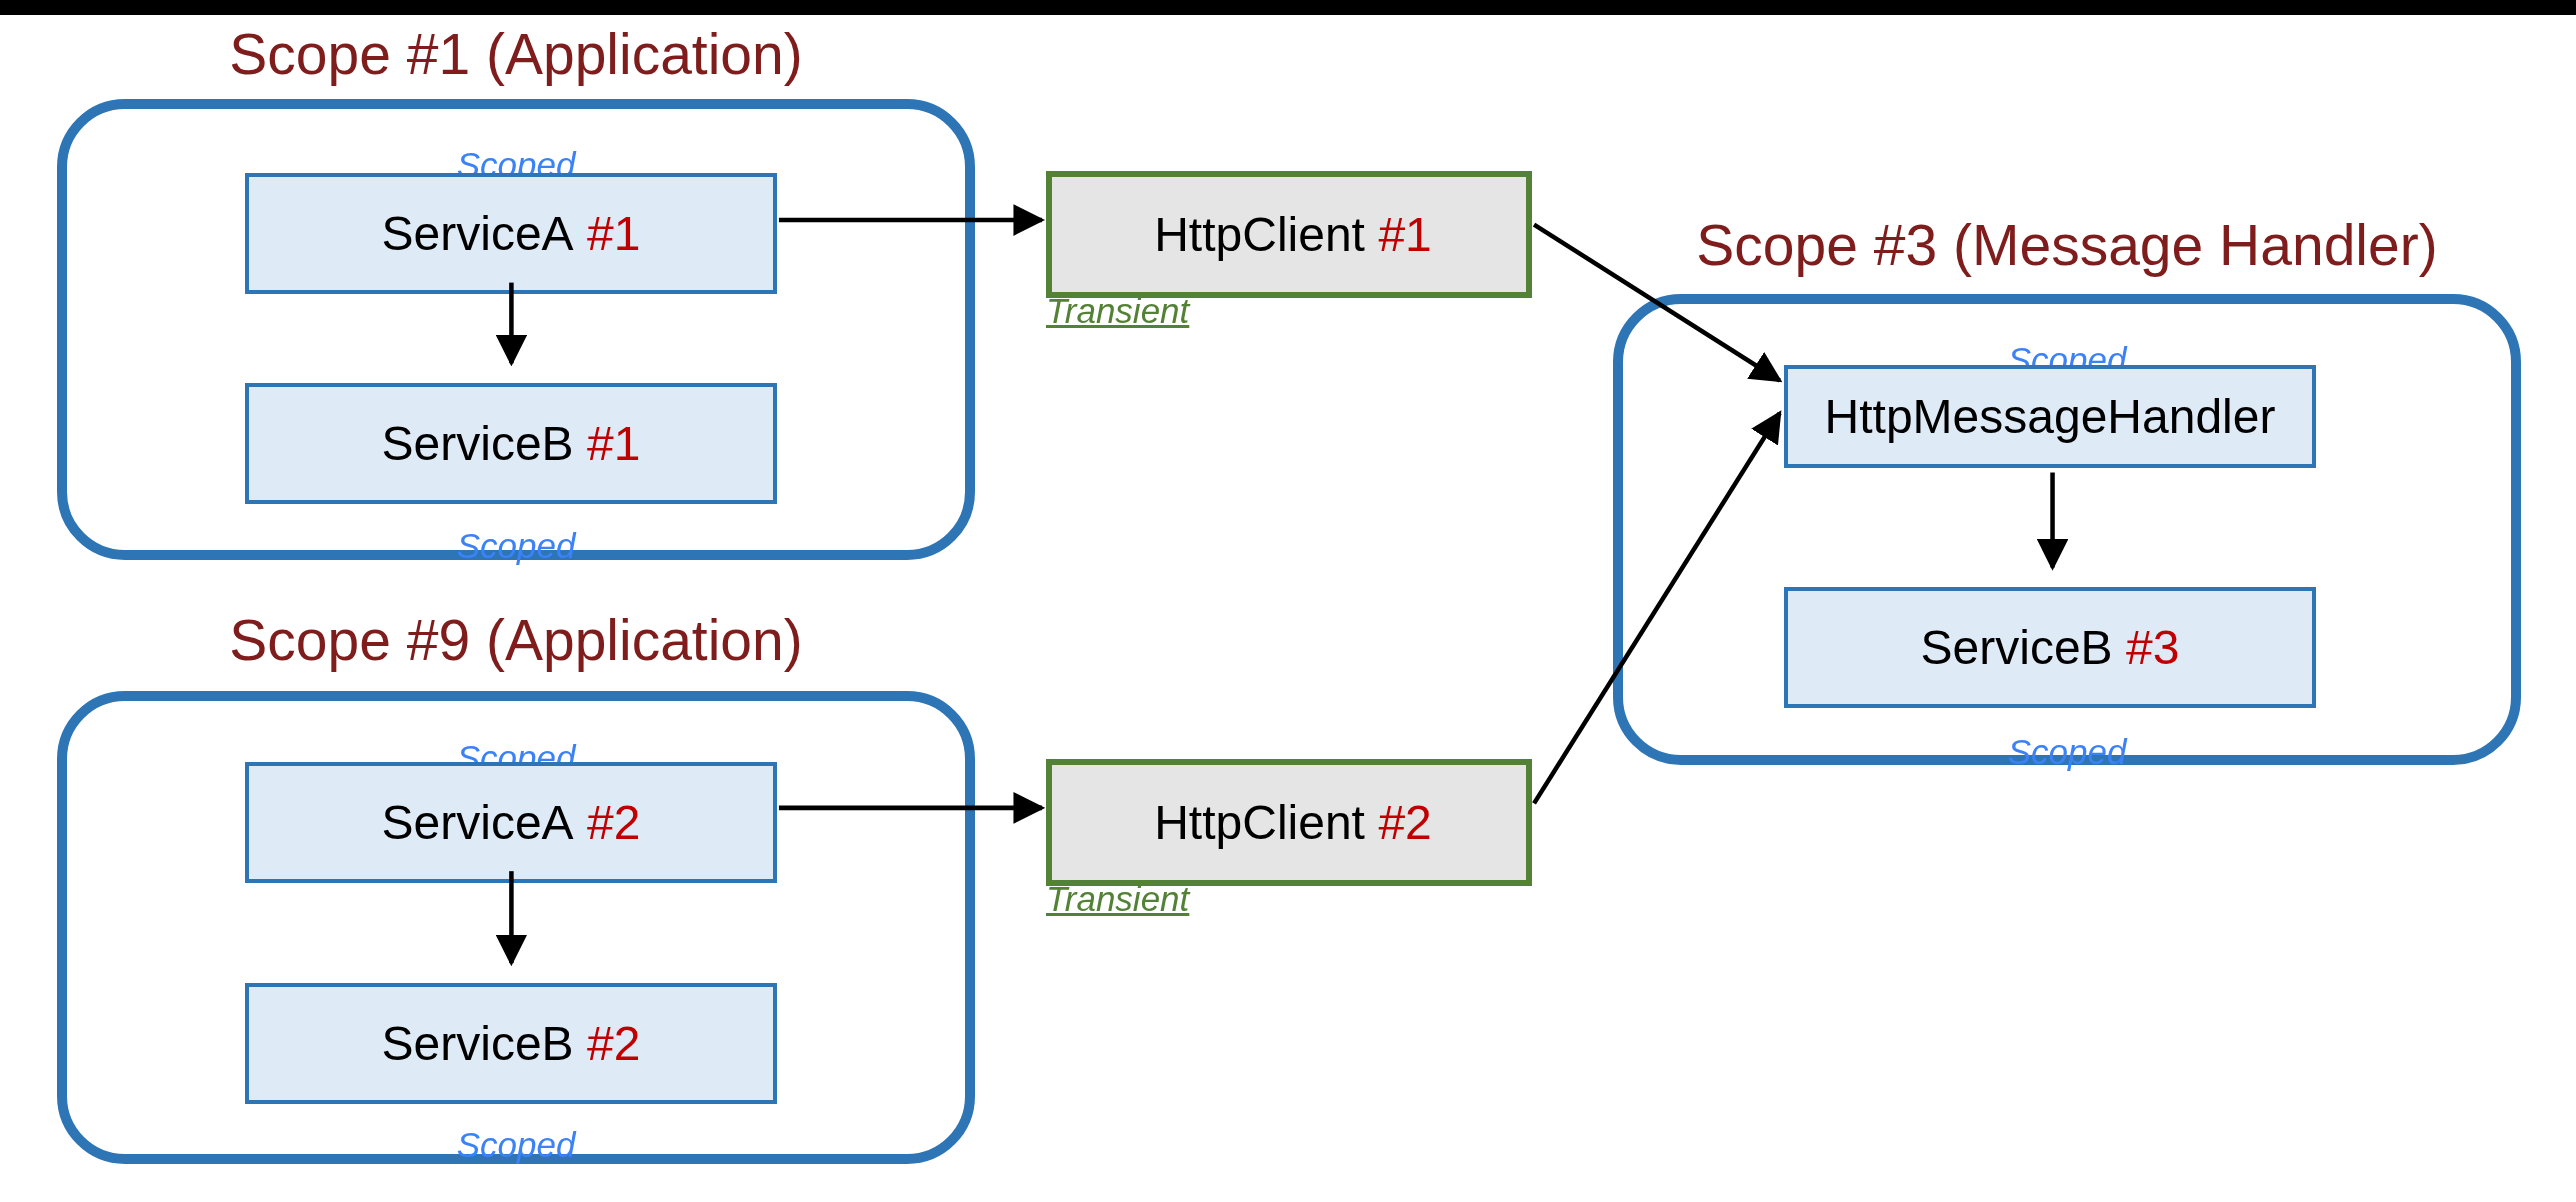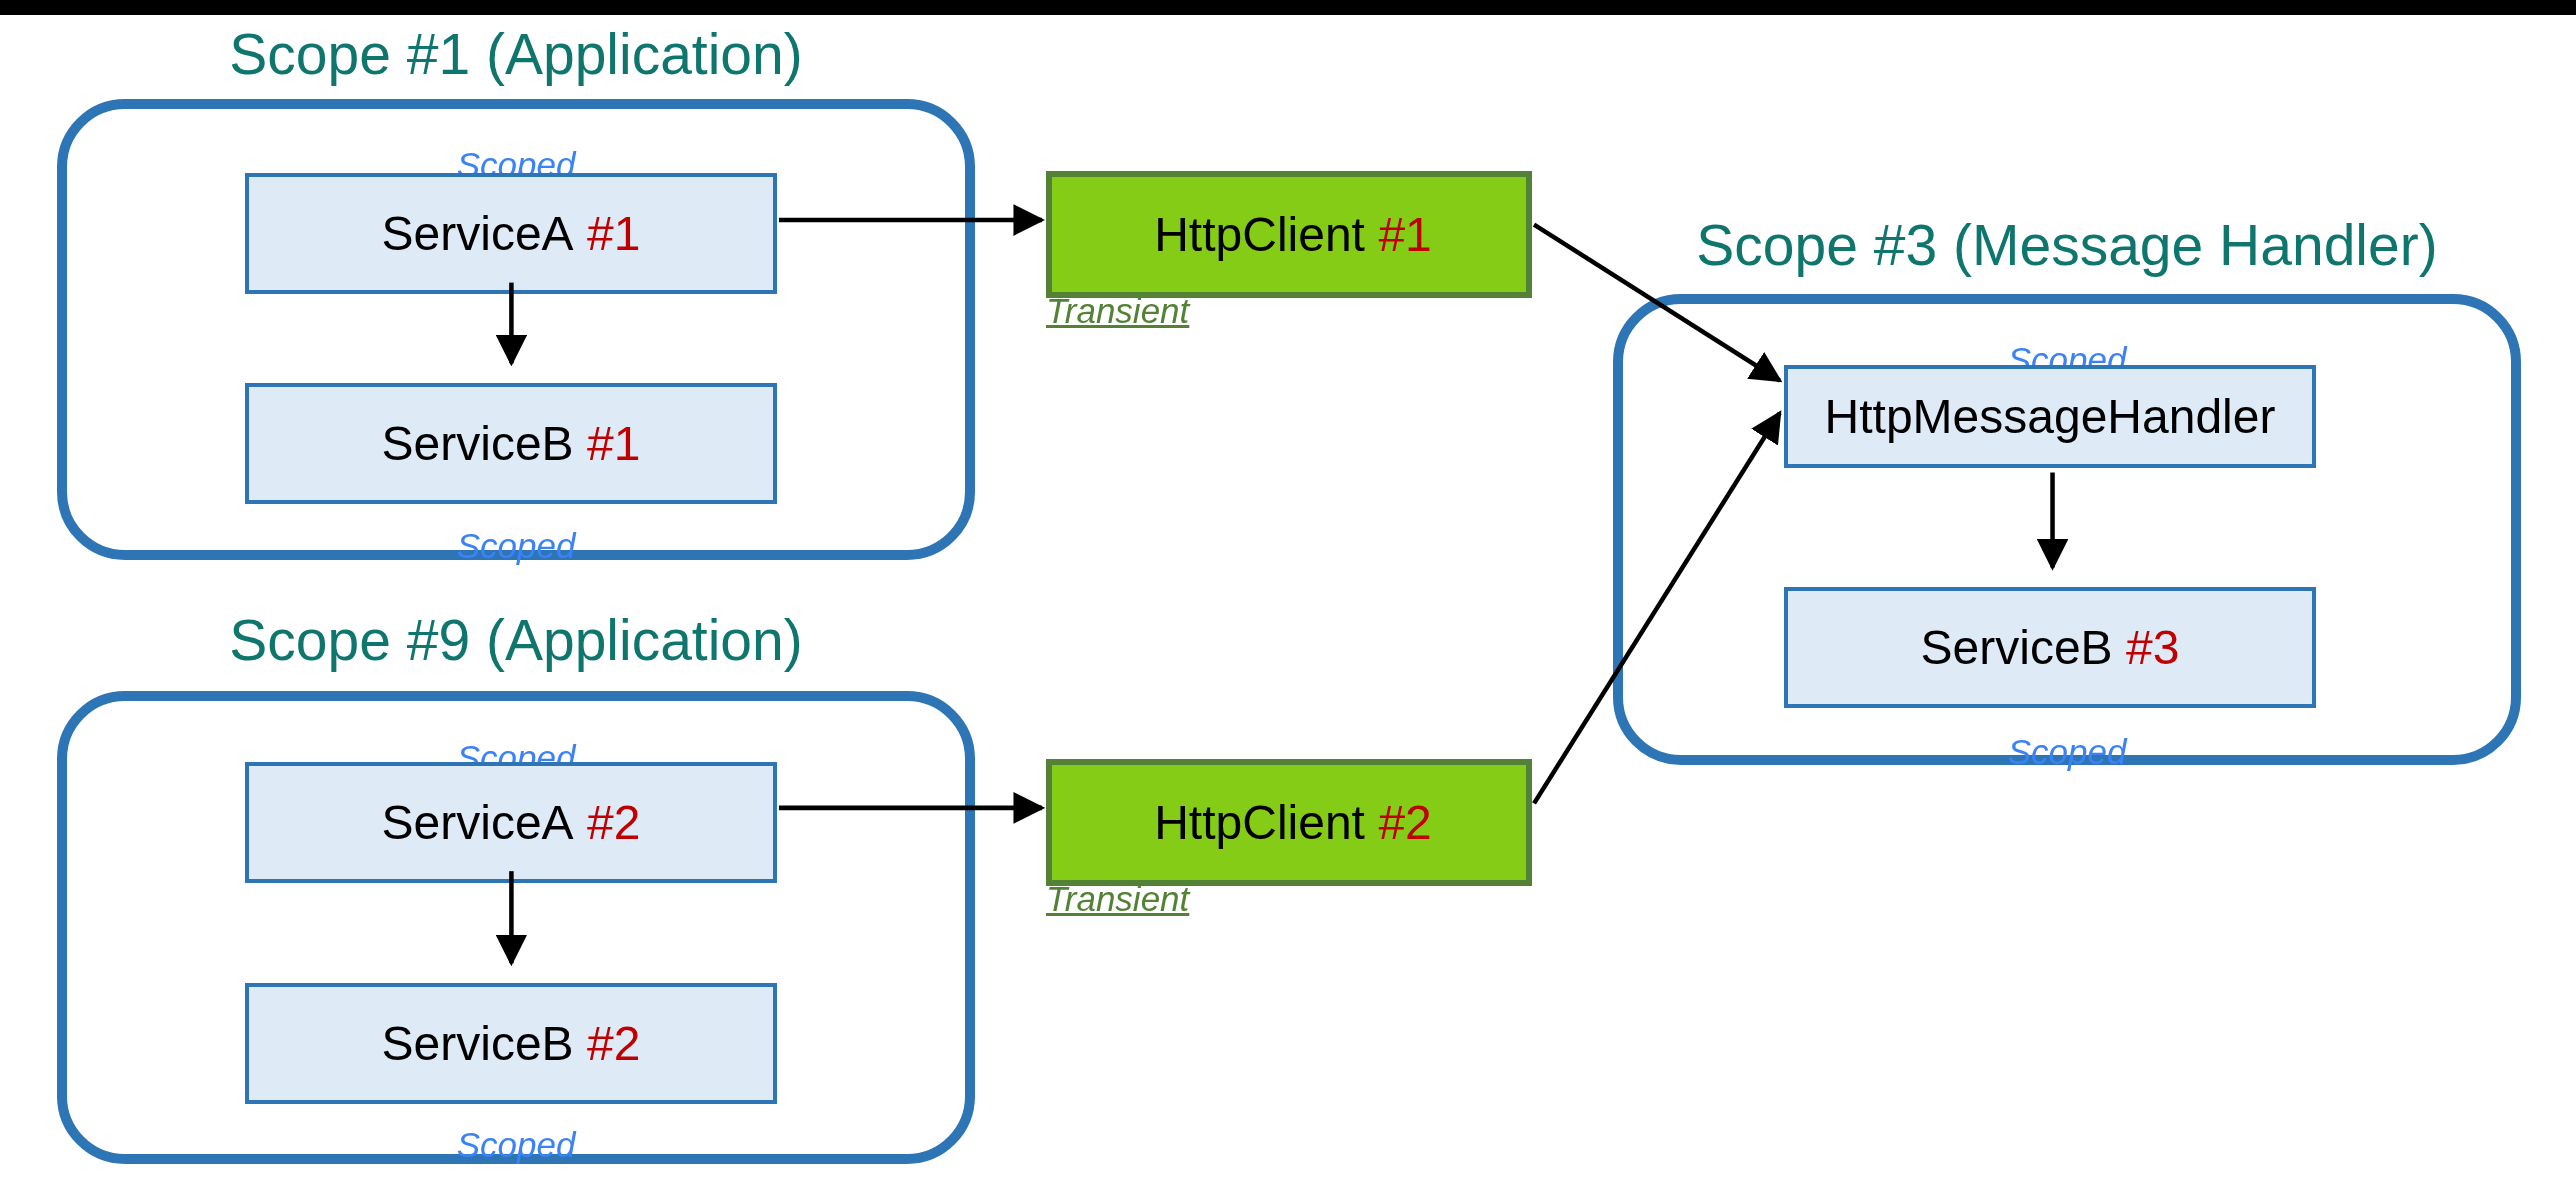--- a/index.html
+++ b/index.html
@@ -9,21 +9,21 @@
     background:#ffffff;
     font-family:"Liberation Sans", sans-serif;
     overflow:hidden;
   }
   .topbar{
     position:absolute;left:0;top:0;width:2576px;height:15px;
     background:#000000;
   }
   .scope-title{
     position:absolute;
-    color:#0f766e;
+    color:#7f1d1d;
     font-size:57px;
     text-align:center;
     white-space:nowrap;
     line-height:1;
   }
   .scope-rect{
     position:absolute;
     border:10.6px solid #2E75B6;
     border-radius:68px;
     background:transparent;
@@ -45,21 +45,21 @@
     font-size:48px;
     color:#000000;
     white-space:nowrap;
     margin-top:14px;
   }
   .node.blue{
     background:#DEEBF7;
     border:4.5px solid #2E75B6;
   }
   .node.green{
-    background:#84cc16;
+    background:#e5e5e5;
     border:6px solid #538135;
     padding-left:8px;
   }
   .instance{
     color:#C00000;
     margin-left:0.28em;
   }
   .instance:empty{display:none;}
   .transient-label{
     position:absolute;

